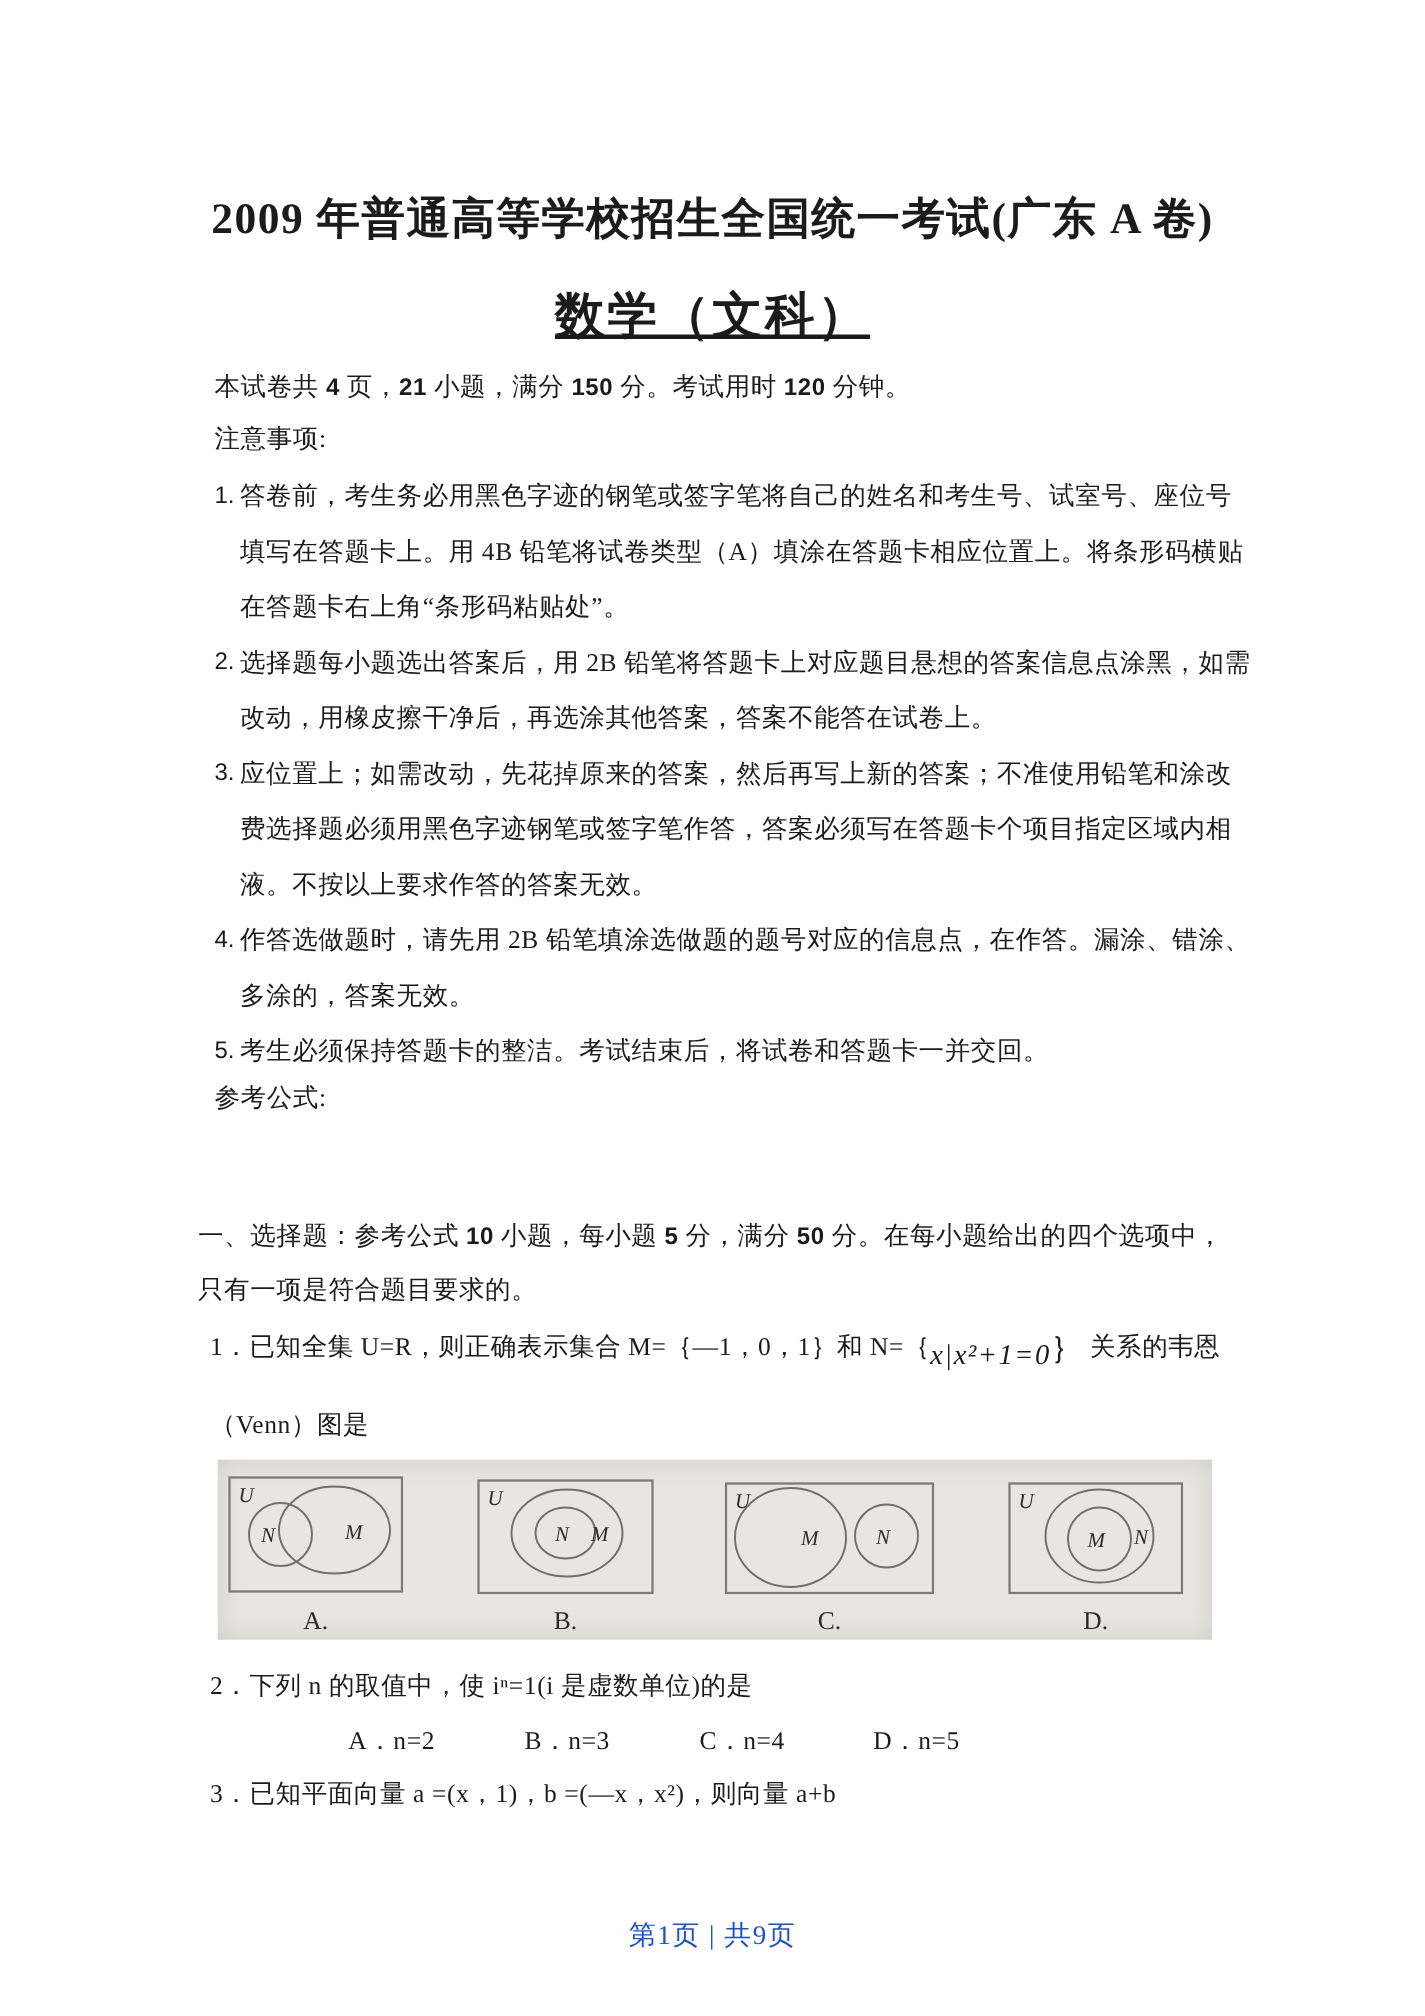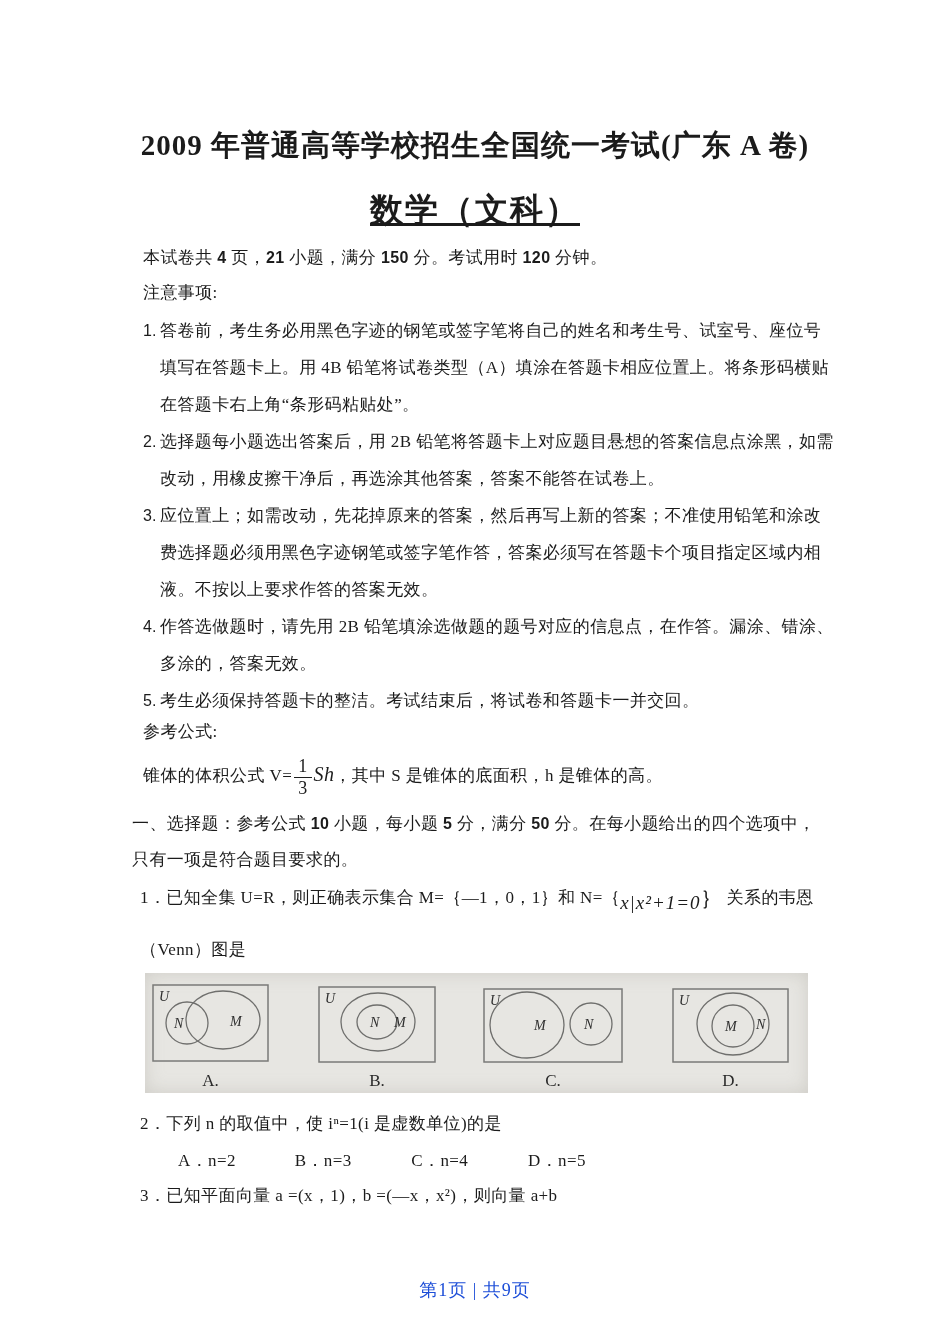--- a/index.html
+++ b/index.html
@@ -82,23 +82,20 @@
     </div>
     <div class="note-item">
       <span class="note-num">5.</span>
       <div class="note-lines">
         <div class="note-line">考生必须保持答题卡的整洁。考试结束后，将试卷和答题卡一并交回。</div>
       </div>
     </div>
   </div>
 
   <div class="line" style="left:143px;top:720px;">参考公式:</div>
-  <div class="line" style="left:143px;top:750px;height:48px;line-height:48px;">
-    <span>锥体的体积公式 V=</span><span class="frac"><span class="frac-num">1</span><span class="frac-den">3</span></span><span class="math-it" style="font-size:20px;">Sh</span><span>，其中 S 是锥体的底面积，h 是锥体的高。</span>
-  </div>
 
   <div class="line" style="left:132px;top:812px;">
     <span>一、选择题：参考公式 </span><span class="bnum">10</span><span> 小题，每小题 </span><span class="bnum">5</span><span> 分，满分 </span><span class="bnum">50</span><span> 分。在每小题给出的四个选项中，</span>
   </div>
   <div class="line" style="left:132px;top:848px;">只有一项是符合题目要求的。</div>
 
   <div class="line" style="left:140px;top:884px;">
     <span>1．已知全集 U=R，则正确表示集合 M=｛—1，0，1｝和 N=｛</span><span class="q1-formula">x|x²+1=0</span><span class="q1-brace">｝</span><span> 关系的韦恩</span>
   </div>
   <div class="line" style="left:140px;top:938px;">（Venn）图是</div>
@@ -141,21 +138,21 @@
       <text x="84" y="41">N</text>
     </svg>
 
     <div class="venn-letter" style="left:7px;width:117px;">A.</div>
     <div class="venn-letter" style="left:173px;width:118px;">B.</div>
     <div class="venn-letter" style="left:338px;width:140px;">C.</div>
     <div class="venn-letter" style="left:527px;width:117px;">D.</div>
   </div>
 
   <div class="line" style="left:140px;top:1112px;">2．下列 n 的取值中，使 iⁿ=1(i 是虚数单位)的是</div>
-  <div class="line" style="left:178px;top:1149px;">
+  <div class="line" style="left:178px;top:1149px;text-align:right;">
     <span class="q2-option">A．n=2</span>
     <span class="q2-option">B．n=3</span>
     <span class="q2-option">C．n=4</span>
     <span class="q2-option">D．n=5</span>
   </div>
 
   <div class="line" style="left:140px;top:1184px;">3．已知平面向量 a =(x，1)，b =(—x，x²)，则向量 a+b</div>
 
   <div class="footer">第1页 | 共9页</div>
 

